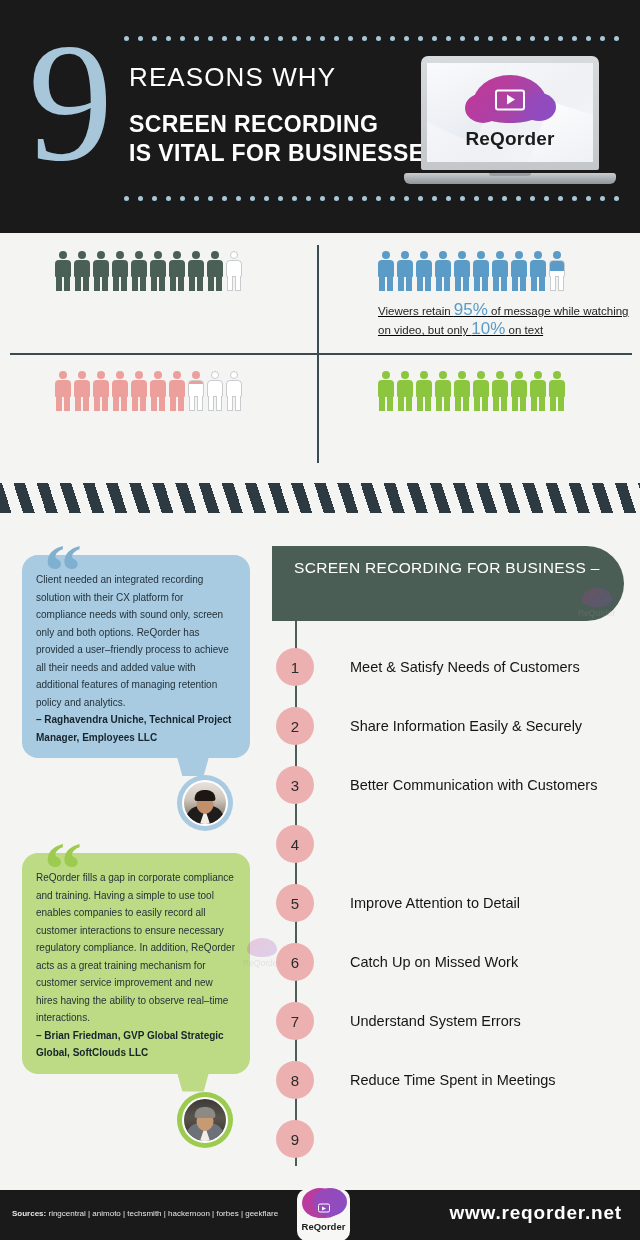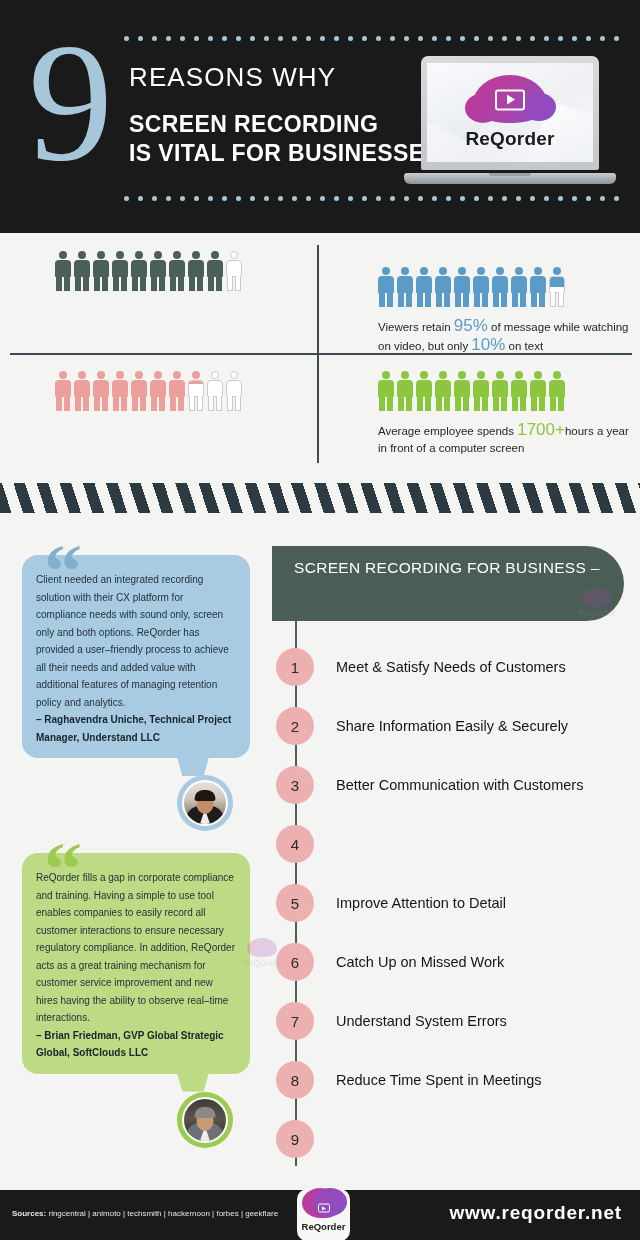--- a/index.html
+++ b/index.html
@@ -188,21 +188,21 @@
   .banner-l1 { color: #ffffff; font-size: 15.5px; letter-spacing: .3px; }
   .banner-l2 { color: #ffffff; font-size: 21px; font-weight: bold; margin-top: 5px; letter-spacing: .2px; }
 
   .timeline { position: absolute; left: 295px; top: 621px; width: 2px; height: 545px; background: #4a5e56; }
   .reason { position: absolute; left: 276px; display: flex; align-items: center; }
   .reason-num {
     width: 38px; height: 38px; border-radius: 50%; background: #edb0b0;
     color: #2b2b2b; font-size: 15px; display: flex; align-items: center; justify-content: center;
     flex: 0 0 38px;
   }
-  .reason-label { margin-left: 22px; font-size: 14.5px; color: #151515; white-space: nowrap; }
+  .reason-label { margin-left: 36px; font-size: 14.5px; color: #151515; white-space: nowrap; }
 
   
   .watermark { position: absolute; opacity: .22; text-align: center; pointer-events: none; }
   .wm-cloud { width: 30px; height: 19px; margin: 0 auto; position: relative; }
   .wm-cloud-shape {
     position:absolute; inset:0; background: linear-gradient(125deg,#c0389a,#8a4fc4);
     border-radius: 50% 50% 45% 45% / 60% 60% 40% 40%;
   }
   .wm-text { font-size: 8.5px; color: #9b9b9b; margin-top: 1px; }
 
@@ -399,21 +399,21 @@
           </div>
           <div class="person empty">
             <div class="p-head"></div>
             <div class="p-body"></div>
             <div class="p-leg-l"></div>
             <div class="p-leg-r"></div>
           </div>
         </div>
     </div>
 
-    <div class="stat" style="left:378px; top:34px;">
+    <div class="stat" style="left:378px; top:18px;text-decoration:underline;">
       <div class="people">
           <div class="person">
             <div class="p-head" style="background:#5a9bc8"></div>
             <div class="p-body" style="background:#5a9bc8"></div>
             <div class="p-leg-l" style="background:#5a9bc8"></div>
             <div class="p-leg-r" style="background:#5a9bc8"></div>
           </div>
           <div class="person">
             <div class="p-head" style="background:#5a9bc8"></div>
             <div class="p-body" style="background:#5a9bc8"></div>
@@ -595,39 +595,36 @@
             <div class="p-leg-l" style="background:#8cc63f"></div>
             <div class="p-leg-r" style="background:#8cc63f"></div>
           </div>
           <div class="person">
             <div class="p-head" style="background:#8cc63f"></div>
             <div class="p-body" style="background:#8cc63f"></div>
             <div class="p-leg-l" style="background:#8cc63f"></div>
             <div class="p-leg-r" style="background:#8cc63f"></div>
           </div>
         </div>
-      <div class="stat-text" style="max-width:256px">
-        <span>Average employee spends </span><span class="stat-num" style="color:#8cc63f">1700+</span><span>hours a year in front of a computer screen</span>
-      </div>
     </div>
 
     <div class="watermark" style="left:288px; top:342px;">
       <div class="wm-cloud">
           <div class="wm-cloud-shape"></div>
         </div>
       <div class="wm-text">ReQorder</div>
     </div>
   </div>
 
   <div class="stripes"></div>
 
   <div class="quote-card blue">
     <div class="quote-mark">“</div>
     <div class="quote-body">Client needed an integrated recording solution with their CX platform for compliance needs with sound only, screen only and both options. ReQorder has provided a user–friendly process to achieve all their needs and added value with additional features of managing retention policy and analytics.</div>
-    <div class="quote-attr">– Raghavendra Uniche, Technical Project Manager, Understand LLC</div>
+    <div class="quote-attr">– Raghavendra Uniche, Technical Project Manager, Employees LLC</div>
     <div class="quote-tail"></div>
   </div>
   <div class="avatar blue">
     <div class="avatar-inner">
       <div class="av-body"></div>
         <div class="av-shirt"></div>
       <div class="av-face"></div>
         <div class="av-hair"></div>
     </div>
   </div>

